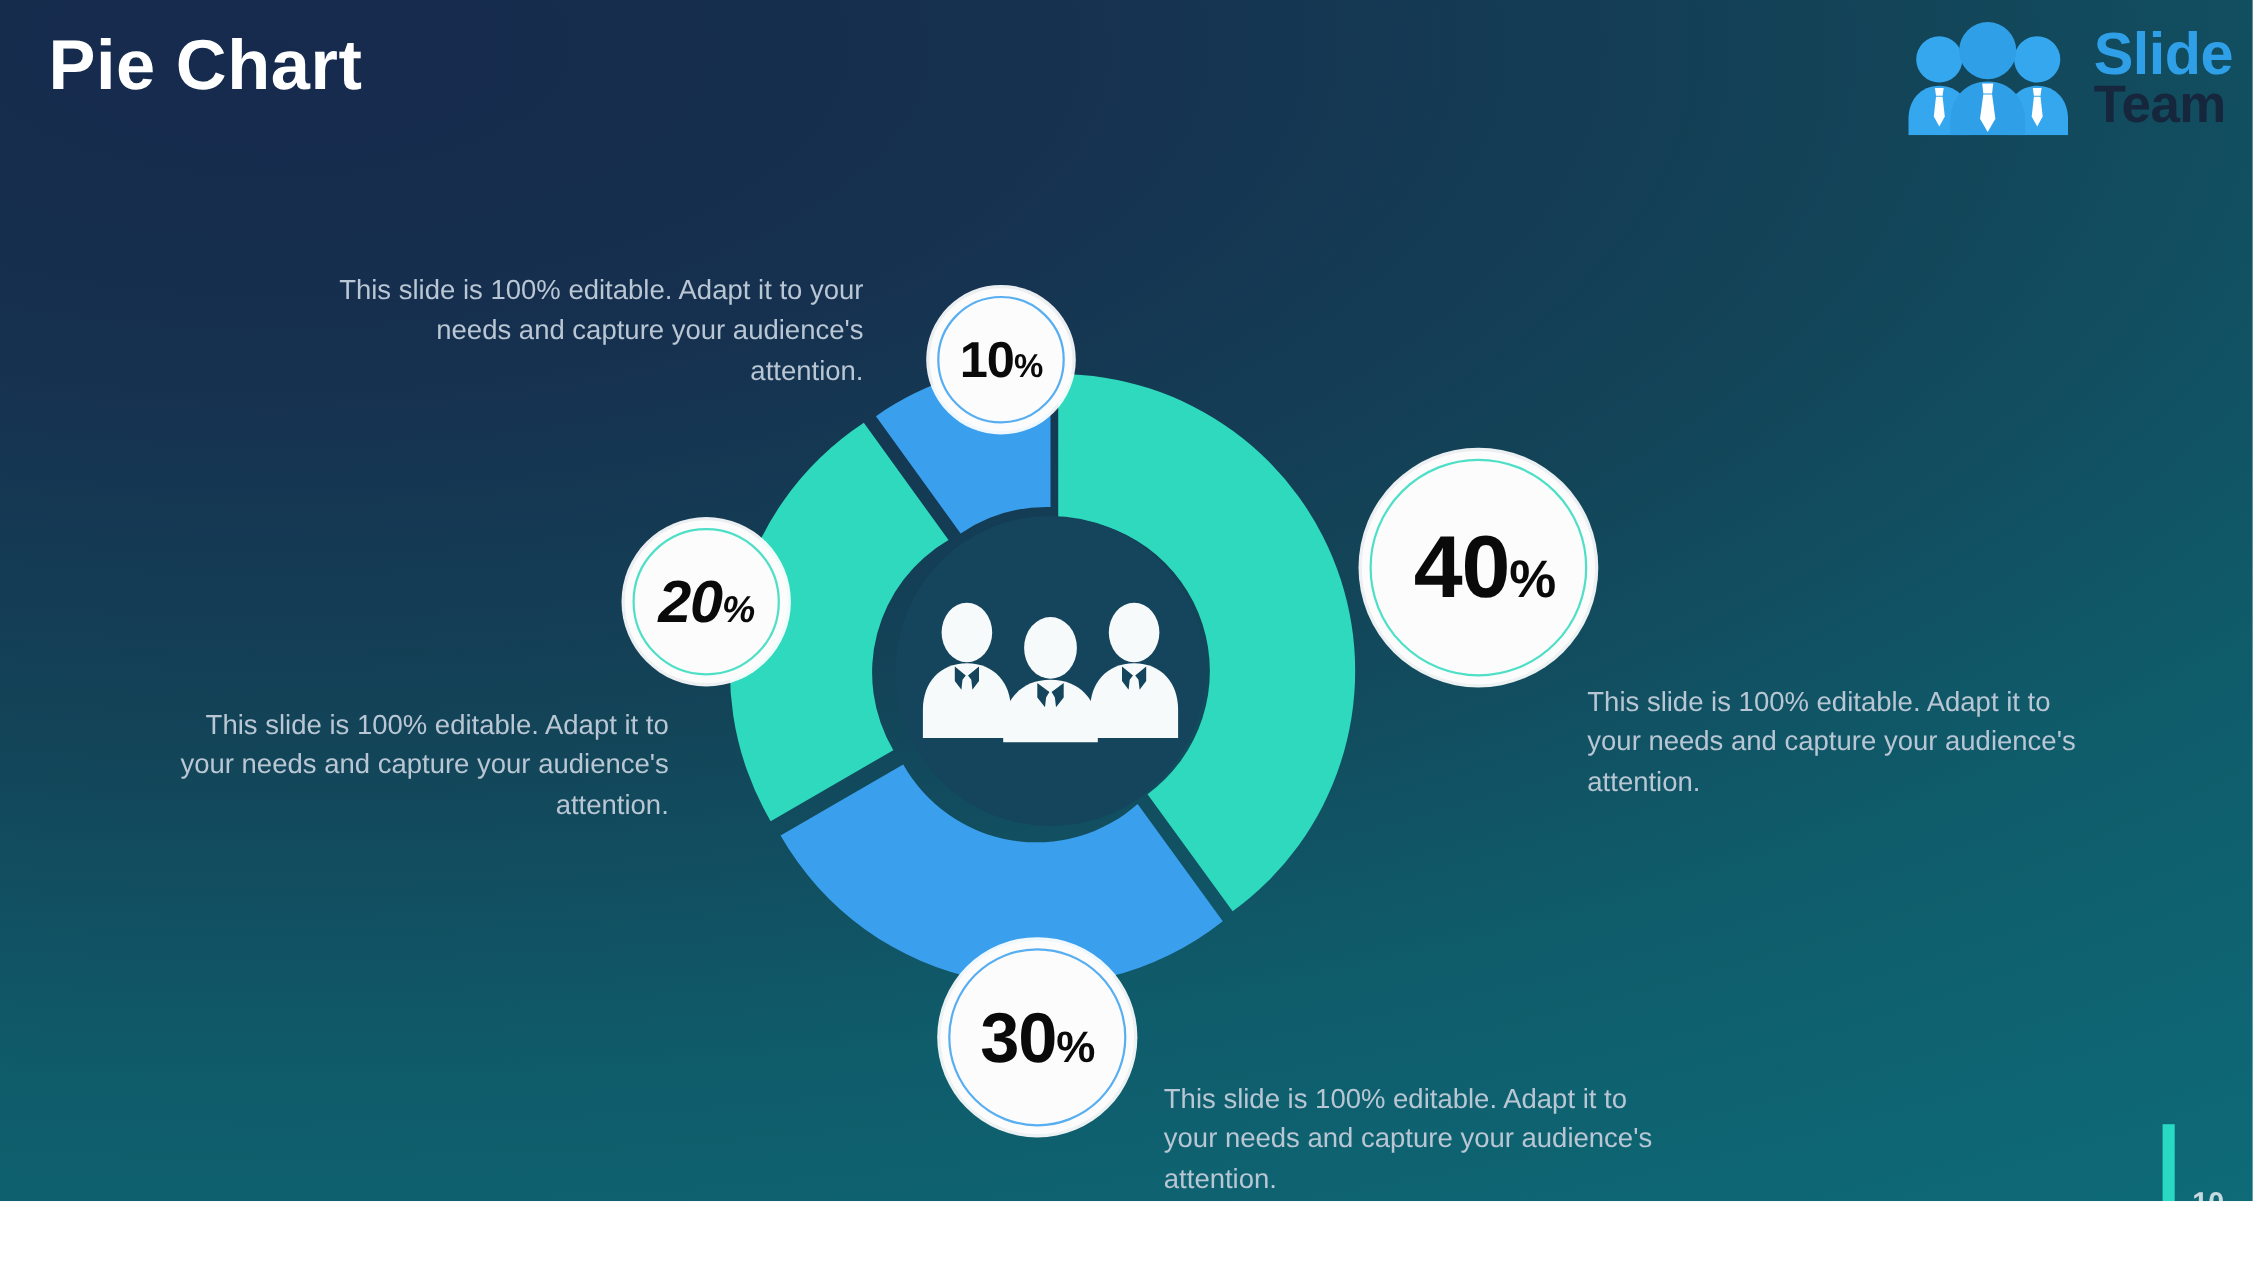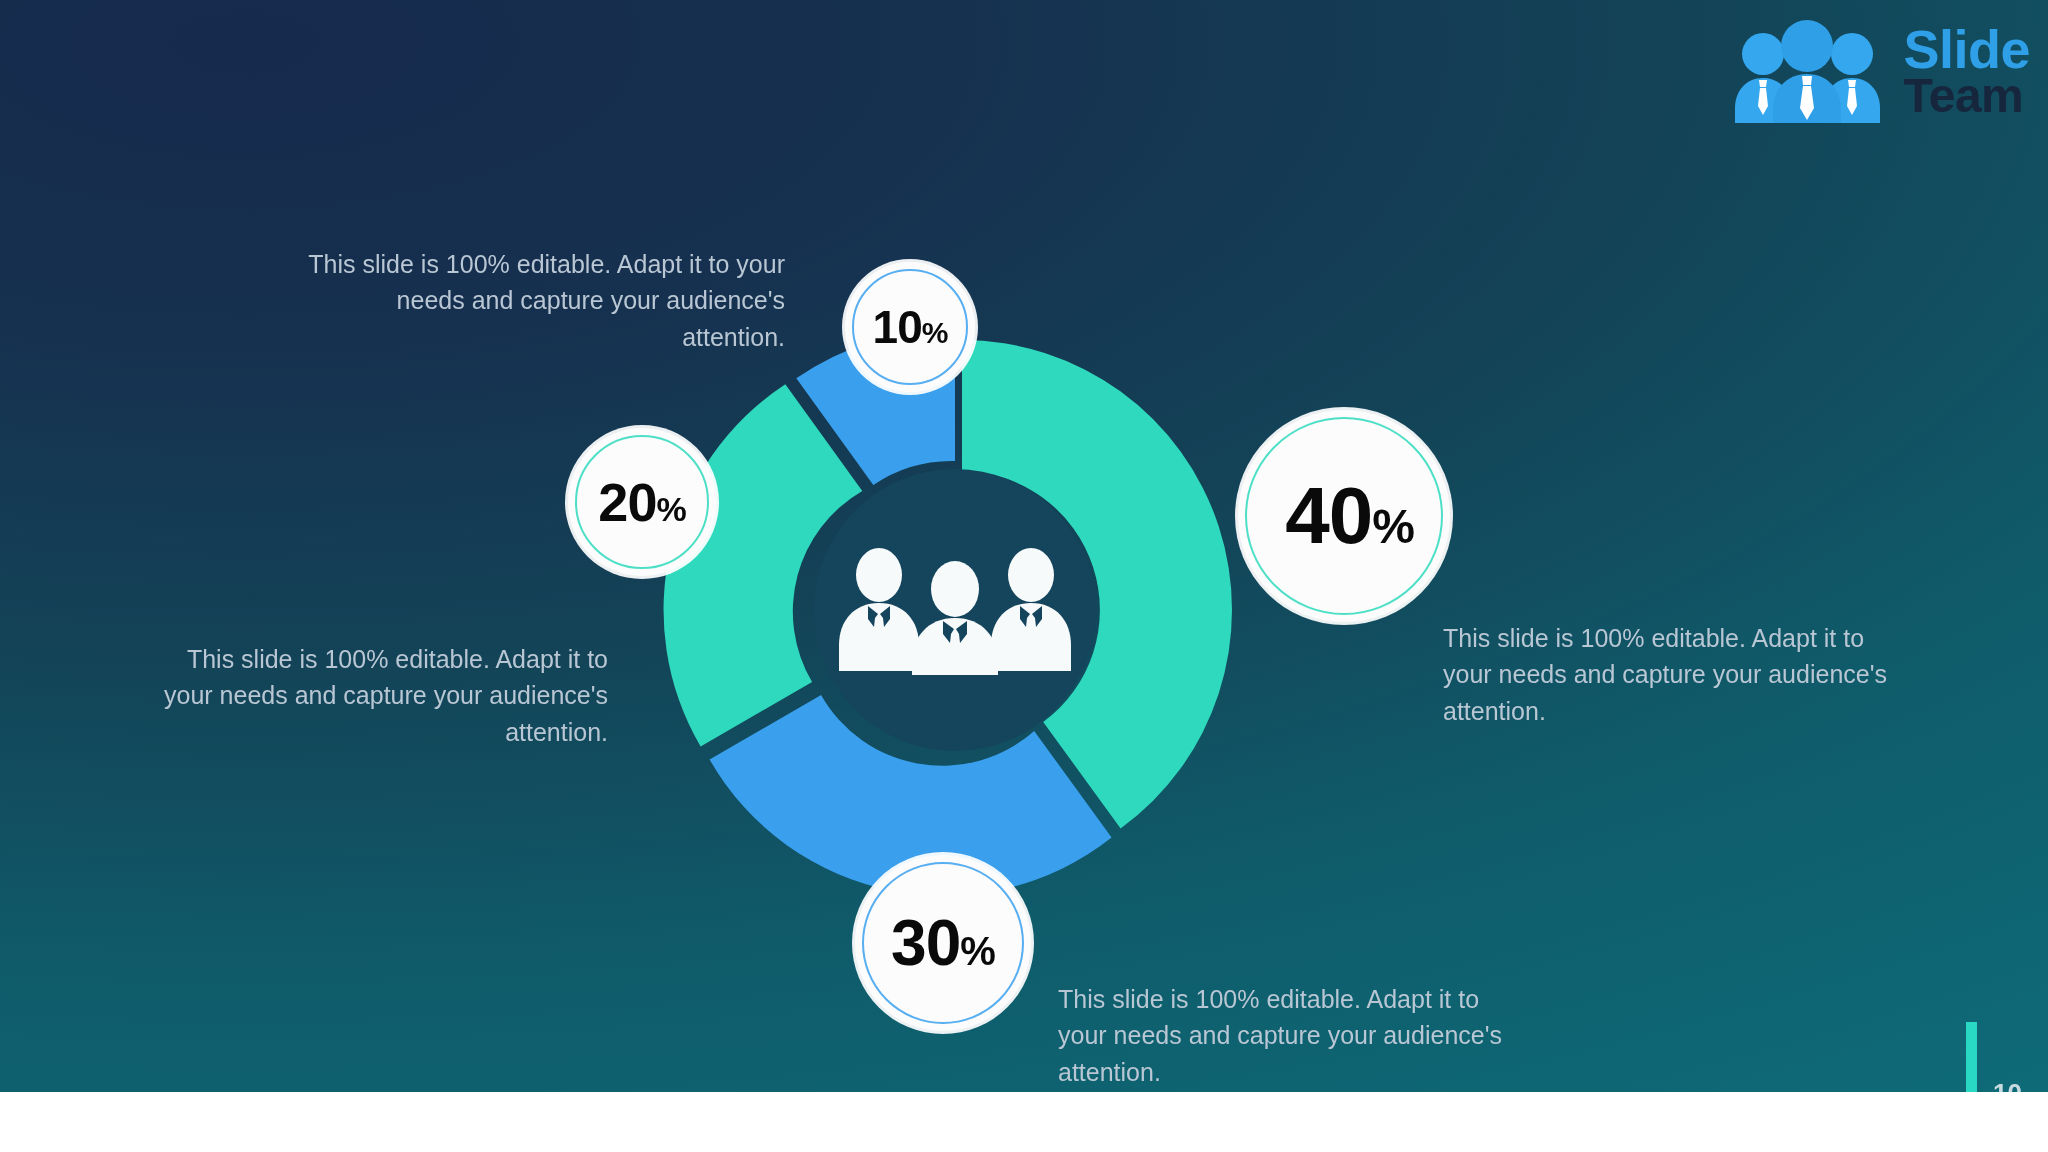--- a/index.html
+++ b/index.html
@@ -96,21 +96,21 @@
     display: flex;
     align-items: baseline;
     letter-spacing: -1px;
   }
   .bubble .pct { font-weight: 700; }
 
   .bubble-10 { left: 845px; top: 262px; width: 130px; height: 130px; color: #3aa0ee; }
   .bubble-10 .val { font-size: 46px; }
   .bubble-10 .pct { font-size: 30px; }
 
-  .bubble-20 { left: 568px; top: 428px; width: 148px; height: 148px; color: #2fd9bd; }
+  .bubble-20 { left: 568px; top: 473px; width: 148px; height: 148px; color: #2fd9bd; font-style: italic; }
   .bubble-20 .val { font-size: 54px; }
   .bubble-20 .pct { font-size: 34px; }
 
   .bubble-40 { left: 1238px; top: 410px; width: 212px; height: 212px; color: #2fd9bd; }
   .bubble-40 .val { font-size: 80px; margin-left: 11px; }
   .bubble-40 .pct { font-size: 48px; }
 
   .bubble-30 { left: 855px; top: 855px; width: 176px; height: 176px; color: #3aa0ee; }
   .bubble-30 .val { font-size: 64px; }
   .bubble-30 .pct { font-size: 40px; }
@@ -142,20 +142,21 @@
     font-weight: 600;
     color: #e8eef2;
     opacity: 0.85;
   }
 </style>
 </head>
 <body>
 
 <div class="slide">
 
+  <div class="page-title">Pie Chart</div>
 
   <div class="logo">
     <svg class="logo-mark" viewBox="0 0 150 105">
 
       <circle cx="30" cy="36" r="21" fill="#35a7ee"></circle>
       <path d="M30 60 c-17 0 -28 13 -28 30 v15 h56 v-15 c0 -17 -11 -30 -28 -30 z" fill="#35a7ee"></path>
       <path d="M26 62 h8 l-1 7 h-6 z" fill="#ffffff"></path>
       <path d="M27 70 h6 l2 18 l-5 9 l-5 -9 z" fill="#ffffff"></path>
 
       <circle cx="119" cy="36" r="21" fill="#35a7ee"></circle>

